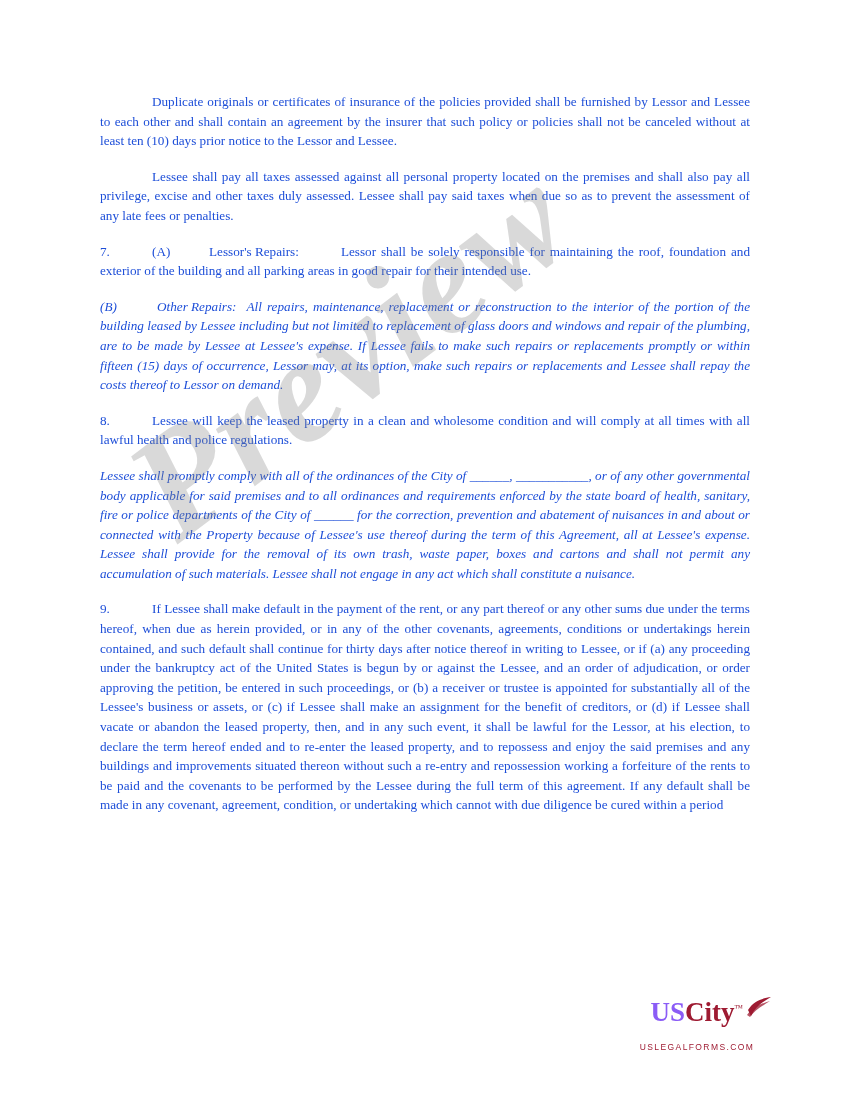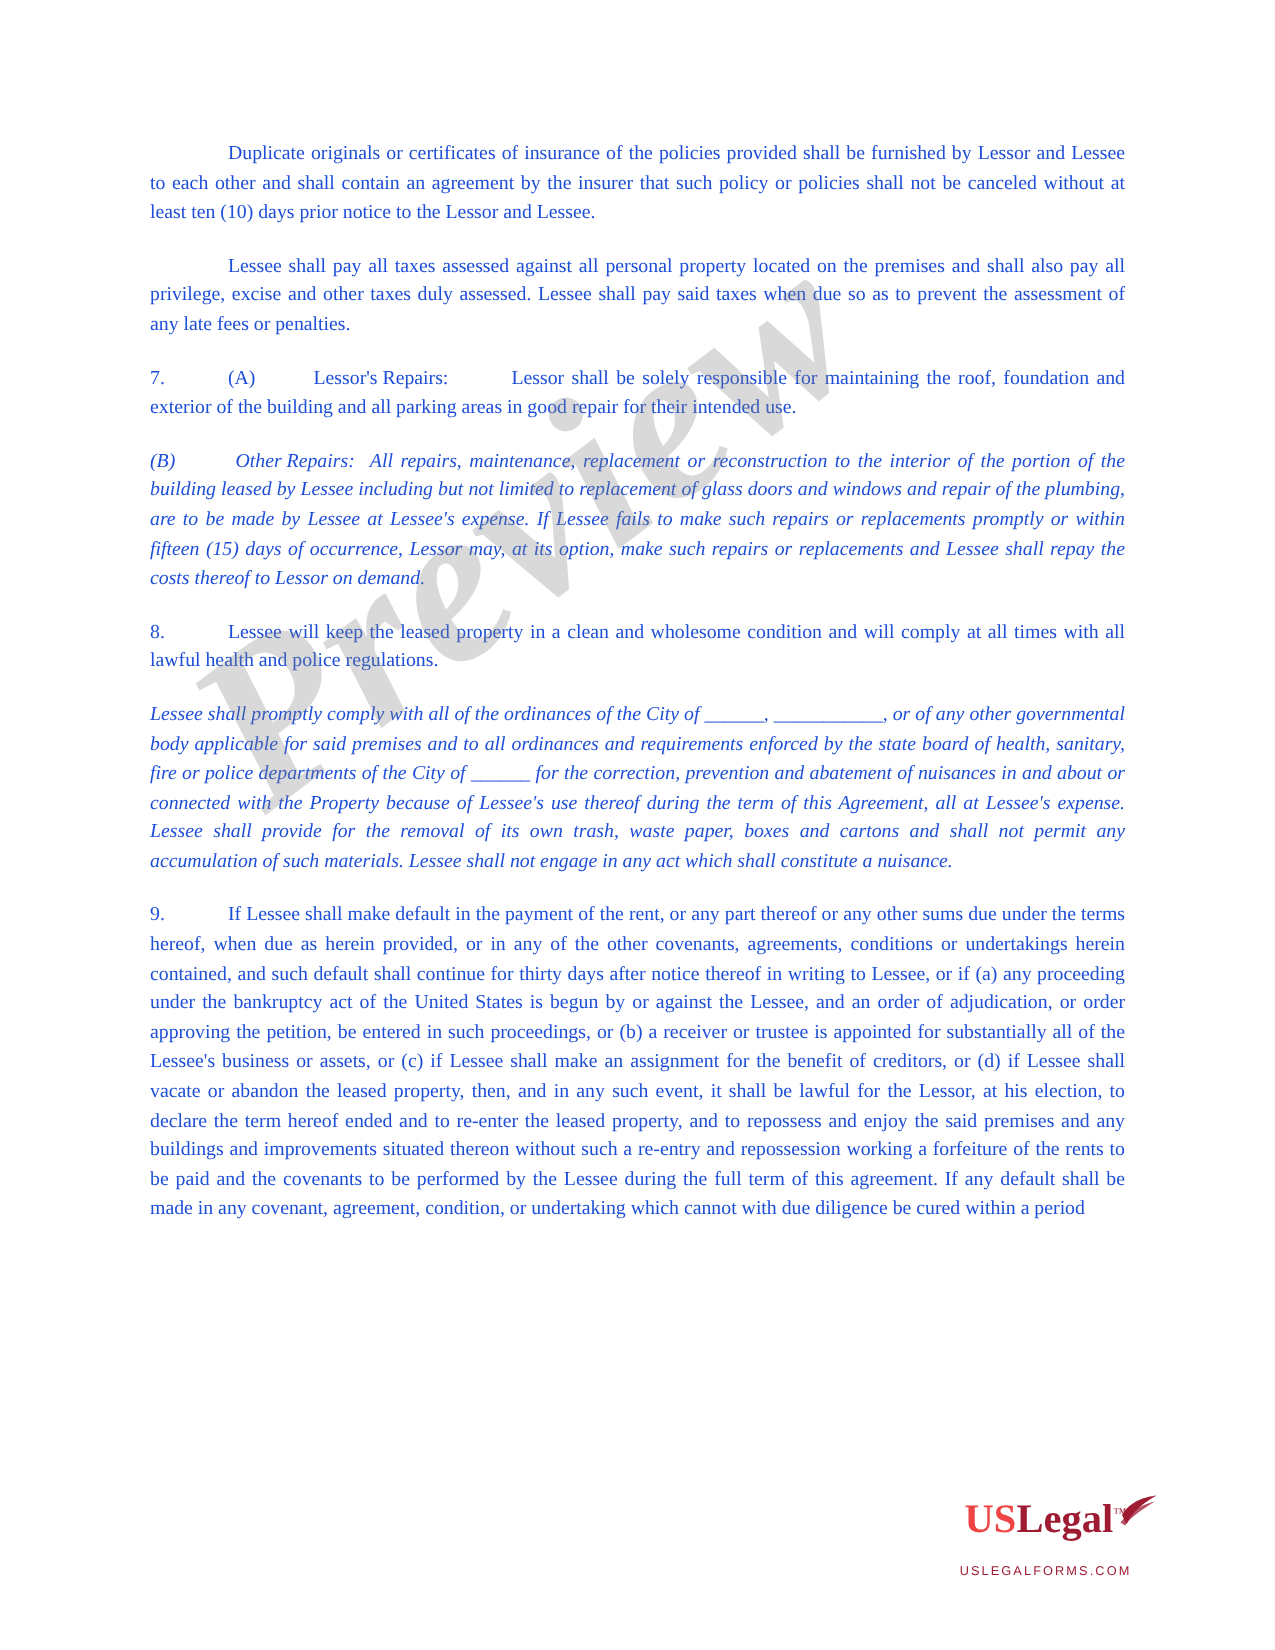--- a/index.html
+++ b/index.html
@@ -92,21 +92,21 @@
   .logo-main {
     font-family: "Liberation Serif", serif;
     font-size: 27px;
     font-weight: bold;
     color: #9e1b32;
     letter-spacing: 0px;
     line-height: 28px;
     white-space: nowrap;
   }
   .logo-main .us {
-    color: #ef4444;
+    color: #8b5cf6;
   }
   .logo-tm {
     font-size: 9px;
     vertical-align: super;
     font-weight: normal;
   }
   .logo-sub {
     font-family: Liberation Sans, sans-serif;
     font-size: 8.5px;
     color: #9e1b32;
@@ -155,17 +155,17 @@
 
   <div class="watermark">
     <span>Preview</span>
   </div>
 
   <div class="logo">
     <svg class="logo-swoosh" viewBox="0 0 26 22">
       <path d="M2 14 C8 4, 18 2, 25 1 C18 5, 10 10, 5 20 Z" fill="#9e1b32"></path>
       <path d="M1 19 C7 11, 16 7, 24 5 C16 10, 8 15, 4 21 Z" fill="#9e1b32" opacity="0.75"></path>
     </svg>
-    <div class="logo-main"><span class="us">US</span><span>Legal</span><span class="logo-tm">™</span></div>
+    <div class="logo-main"><span class="us">US</span><span>City</span><span class="logo-tm">™</span></div>
     <div class="logo-sub">USLEGALFORMS.COM</div>
   </div>
 
 </div>
 
 </body></html>

